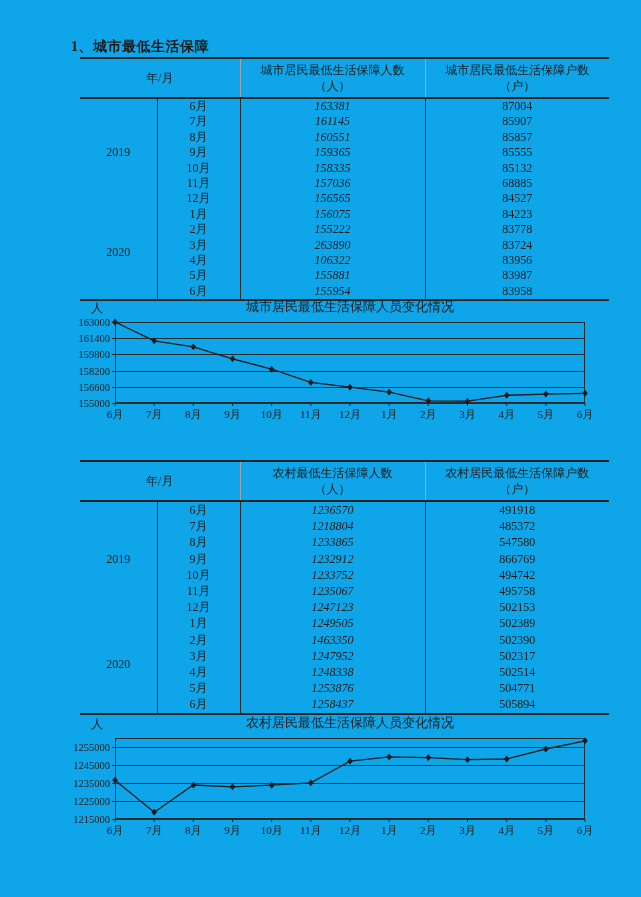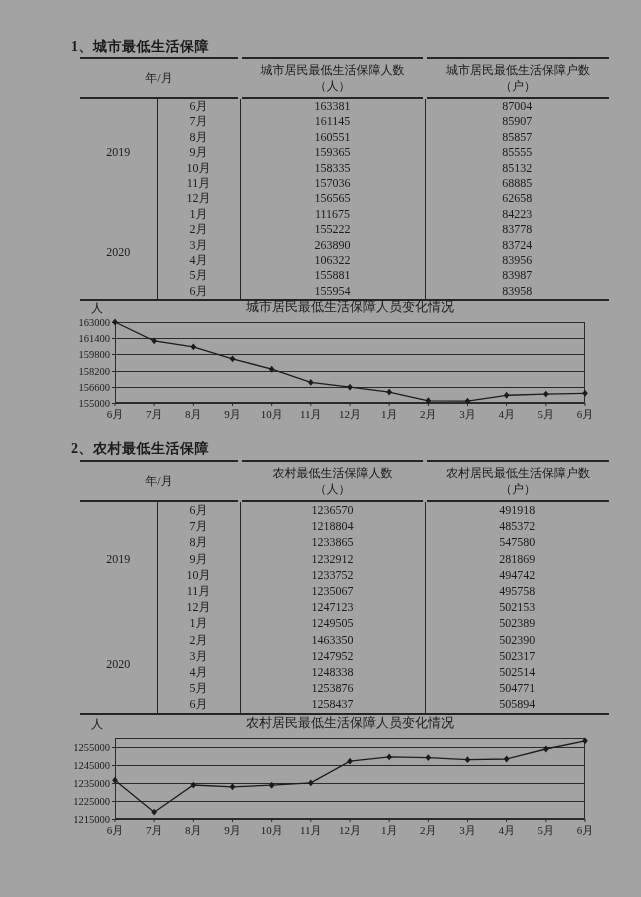--- a/index.html
+++ b/index.html
@@ -1,33 +1,33 @@
 <!DOCTYPE html>
 <html><head>
 <meta charset="utf-8">
 <style>
   html,body{margin:0;padding:0;}
   body{width:641px;height:897px;background:#ffffff;}
-  .page{position:relative;width:641px;height:897px;background:#a3a3a3;overflow:hidden;
+  .page{position:relative;width:641px;height:897px;background:#0ea5e9;overflow:hidden;
         font-family:"Liberation Serif","DejaVu Serif",serif;color:#1b1b1b;}
   .sec-heading{position:absolute;left:71px;font-size:14px;font-weight:700;letter-spacing:0.5px;white-space:nowrap;}
   #h0{top:38px;}
   #h1{top:440px;}
   .tbl-wrap{position:absolute;left:80px;}
   #t0{top:57px;}
   #t1{top:460px;}
   table{border-collapse:collapse;table-layout:fixed;width:529px;
         border-top:2px solid #252525;border-bottom:2px solid #252525;}
   th,td{padding:0;margin:0;text-align:center;vertical-align:middle;font-weight:400;color:#1b1b1b;}
   thead th{border-bottom:2px solid #252525;font-size:12px;height:38px;line-height:1.35;}
-  th.h-col{border-left:4px solid #a3a3a3;margin-left:48px;}
+  th.h-col{border-left:1px solid #a3a3a3;margin-left:48px;}
   tbody td{font-size:12px;height:15.4px;line-height:15.4px;white-space:nowrap;}
   .tbl2 tbody td{height:16.2px;line-height:16.2px;}
   td.c-month{border-left:1px solid #252525;border-right:1px solid #252525;}
-  td.c-people{border-right:1px solid #252525;}
+  td.c-people{border-right:1px solid #252525;font-style:italic;}
   svg.chart{position:absolute;left:75px;overflow:visible;}
   #c0{top:296px;}
   #c1{top:712px;}
   svg text{font-family:"Liberation Serif","DejaVu Serif",serif;fill:#1b1b1b;}
 </style>
 </head>
 <body>
 
 <div class="page">
   <div class="sec-heading" id="h0">1、城市最低生活保障</div>
@@ -80,26 +80,26 @@
             <td class="c-house">85132</td>
           </tr>
           <tr>
             <td class="c-month">11月</td>
             <td class="c-people">157036</td>
             <td class="c-house">68885</td>
           </tr>
           <tr>
             <td class="c-month">12月</td>
             <td class="c-people">156565</td>
-            <td class="c-house">62658</td>
+            <td class="c-house">84527</td>
           </tr>
           <tr>
             <td rowspan="6" class="c-year">2020</td>
             <td class="c-month">1月</td>
-            <td class="c-people">111675</td>
+            <td class="c-people">156075</td>
             <td class="c-house">84223</td>
           </tr>
           <tr>
             <td class="c-month">2月</td>
             <td class="c-people">155222</td>
             <td class="c-house">83778</td>
           </tr>
           <tr>
             <td class="c-month">3月</td>
             <td class="c-people">263890</td>
@@ -180,21 +180,20 @@
       <polygon points="235.83333333333331,82.9855 238.63333333333333,86.38550000000001 235.83333333333331,89.78550000000001 233.0333333333333,86.38550000000001" fill="#1b1b1b"></polygon>
       <polygon points="275,87.754375 277.8,91.154375 275,94.55437500000001 272.2,91.154375" fill="#1b1b1b"></polygon>
       <polygon points="314.16666666666663,92.71562499999999 316.96666666666664,96.115625 314.16666666666663,99.515625 311.3666666666666,96.115625" fill="#1b1b1b"></polygon>
       <polygon points="353.3333333333333,101.35225 356.1333333333333,104.75225 353.3333333333333,108.15225000000001 350.5333333333333,104.75225" fill="#1b1b1b"></polygon>
       <polygon points="392.5,101.77749999999999 395.3,105.1775 392.5,108.5775 389.7,105.1775" fill="#1b1b1b"></polygon>
       <polygon points="431.66666666666663,95.86449999999999 434.46666666666664,99.2645 431.66666666666663,102.6645 428.8666666666666,99.2645" fill="#1b1b1b"></polygon>
       <polygon points="470.8333333333333,94.679875 473.6333333333333,98.079875 470.8333333333333,101.479875 468.0333333333333,98.079875" fill="#1b1b1b"></polygon>
       <polygon points="510,93.94075 512.8,97.34075 510,100.74075 507.2,97.34075" fill="#1b1b1b"></polygon>
     </svg>
 
-  <div class="sec-heading" id="h1">2、农村最低生活保障</div>
   <div class="tbl-wrap tbl2" id="t1">
       <table>
         <colgroup>
           <col style="width:77px">
           <col style="width:83px">
           <col style="width:185px">
           <col style="width:184px">
         </colgroup>
         <thead>
           <tr>
@@ -222,21 +221,21 @@
             <td class="c-house">485372</td>
           </tr>
           <tr>
             <td class="c-month">8月</td>
             <td class="c-people">1233865</td>
             <td class="c-house">547580</td>
           </tr>
           <tr>
             <td class="c-month">9月</td>
             <td class="c-people">1232912</td>
-            <td class="c-house">281869</td>
+            <td class="c-house">866769</td>
           </tr>
           <tr>
             <td class="c-month">10月</td>
             <td class="c-people">1233752</td>
             <td class="c-house">494742</td>
           </tr>
           <tr>
             <td class="c-month">11月</td>
             <td class="c-people">1235067</td>
             <td class="c-house">495758</td>

